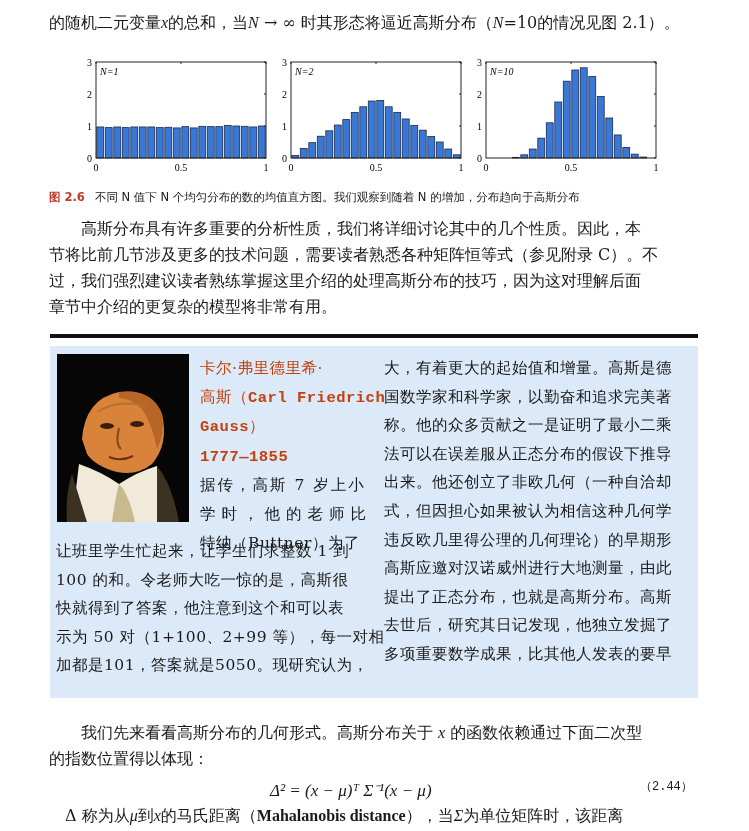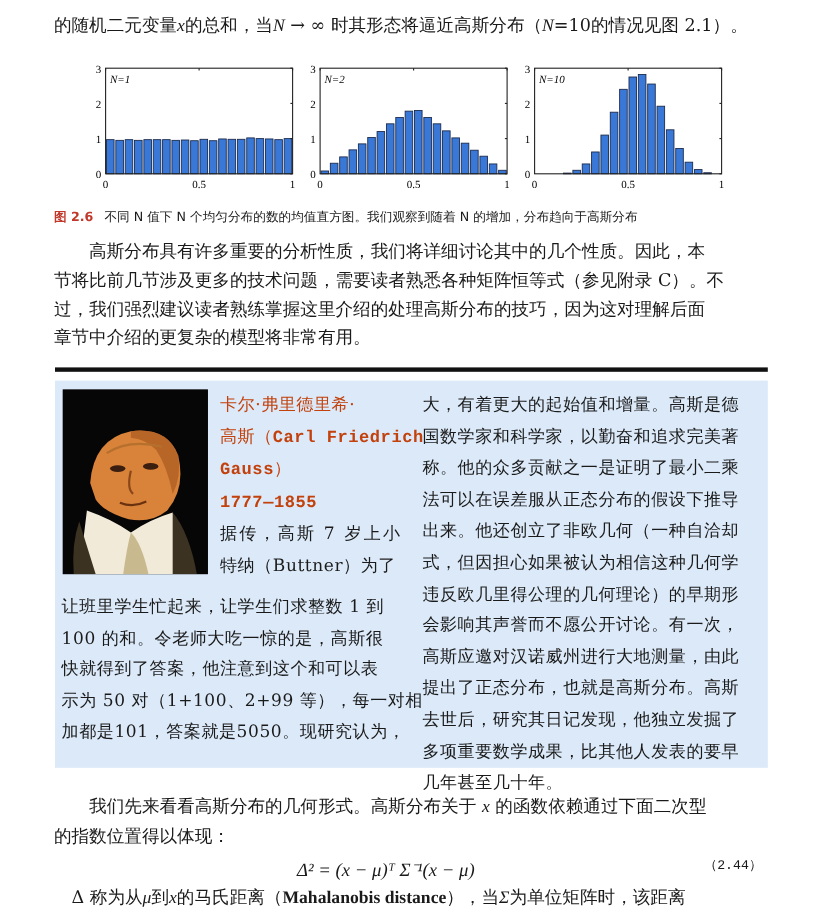--- a/index.html
+++ b/index.html
@@ -169,45 +169,44 @@
     <path d="M15 120 Q8 140 10 168 L30 168 Z" fill="#3b3222"></path>
   </svg>
 </div>
 
 <div class="bio" style="left:200px; top:354px;">
   <div class="title">卡尔·弗里德里希·</div>
   <div class="title"><span>高斯（</span><b>Carl Friedrich</b></div>
   <div class="title"><b>Gauss</b><span>）</span></div>
   <div class="title"><b>1777—1855</b></div>
   <div style="letter-spacing:2px;">据传，高斯 7 岁上小</div>
+  <div style="letter-spacing:6px;">学时，他的老师比</div>
   <div>特纳（Buttner）为了</div>
 </div>
 
 <div class="bio" style="left:56px; top:537px;">
   <div>让班里学生忙起来，让学生们求整数 1 到</div>
   <div>100 的和。令老师大吃一惊的是，高斯很</div>
   <div>快就得到了答案，他注意到这个和可以表</div>
   <div>示为 50 对（1+100、2+99 等），每一对相</div>
   <div>加都是101，答案就是5050。现研究认为，</div>
 </div>
 
 <div class="bio" style="left:384px; top:354px;">
   <div>大，有着更大的起始值和增量。高斯是德</div>
   <div>国数学家和科学家，以勤奋和追求完美著</div>
   <div>称。他的众多贡献之一是证明了最小二乘</div>
   <div>法可以在误差服从正态分布的假设下推导</div>
   <div>出来。他还创立了非欧几何（一种自洽却</div>
   <div>式，但因担心如果被认为相信这种几何学</div>
   <div>违反欧几里得公理的几何理论）的早期形</div>
-  <div>会影响其声誉而不愿公开讨论。有一次，</div>
   <div>高斯应邀对汉诺威州进行大地测量，由此</div>
   <div>提出了正态分布，也就是高斯分布。高斯</div>
   <div>去世后，研究其日记发现，他独立发掘了</div>
   <div>多项重要数学成果，比其他人发表的要早</div>
-  <div>几年甚至几十年。</div>
 </div>
 
 <div class="para" style="top:720px;">
   <div><span>　　我们先来看看高斯分布的几何形式。高斯分布关于</span> <span class="it">x</span> <span>的函数依赖通过下面二次型</span></div>
   <div>的指数位置得以体现：</div>
 </div>
 
 <div class="eq">Δ² = (x − μ)ᵀ Σ⁻¹(x − μ)</div>
 <div class="eqnum">（2.44）</div>
 

